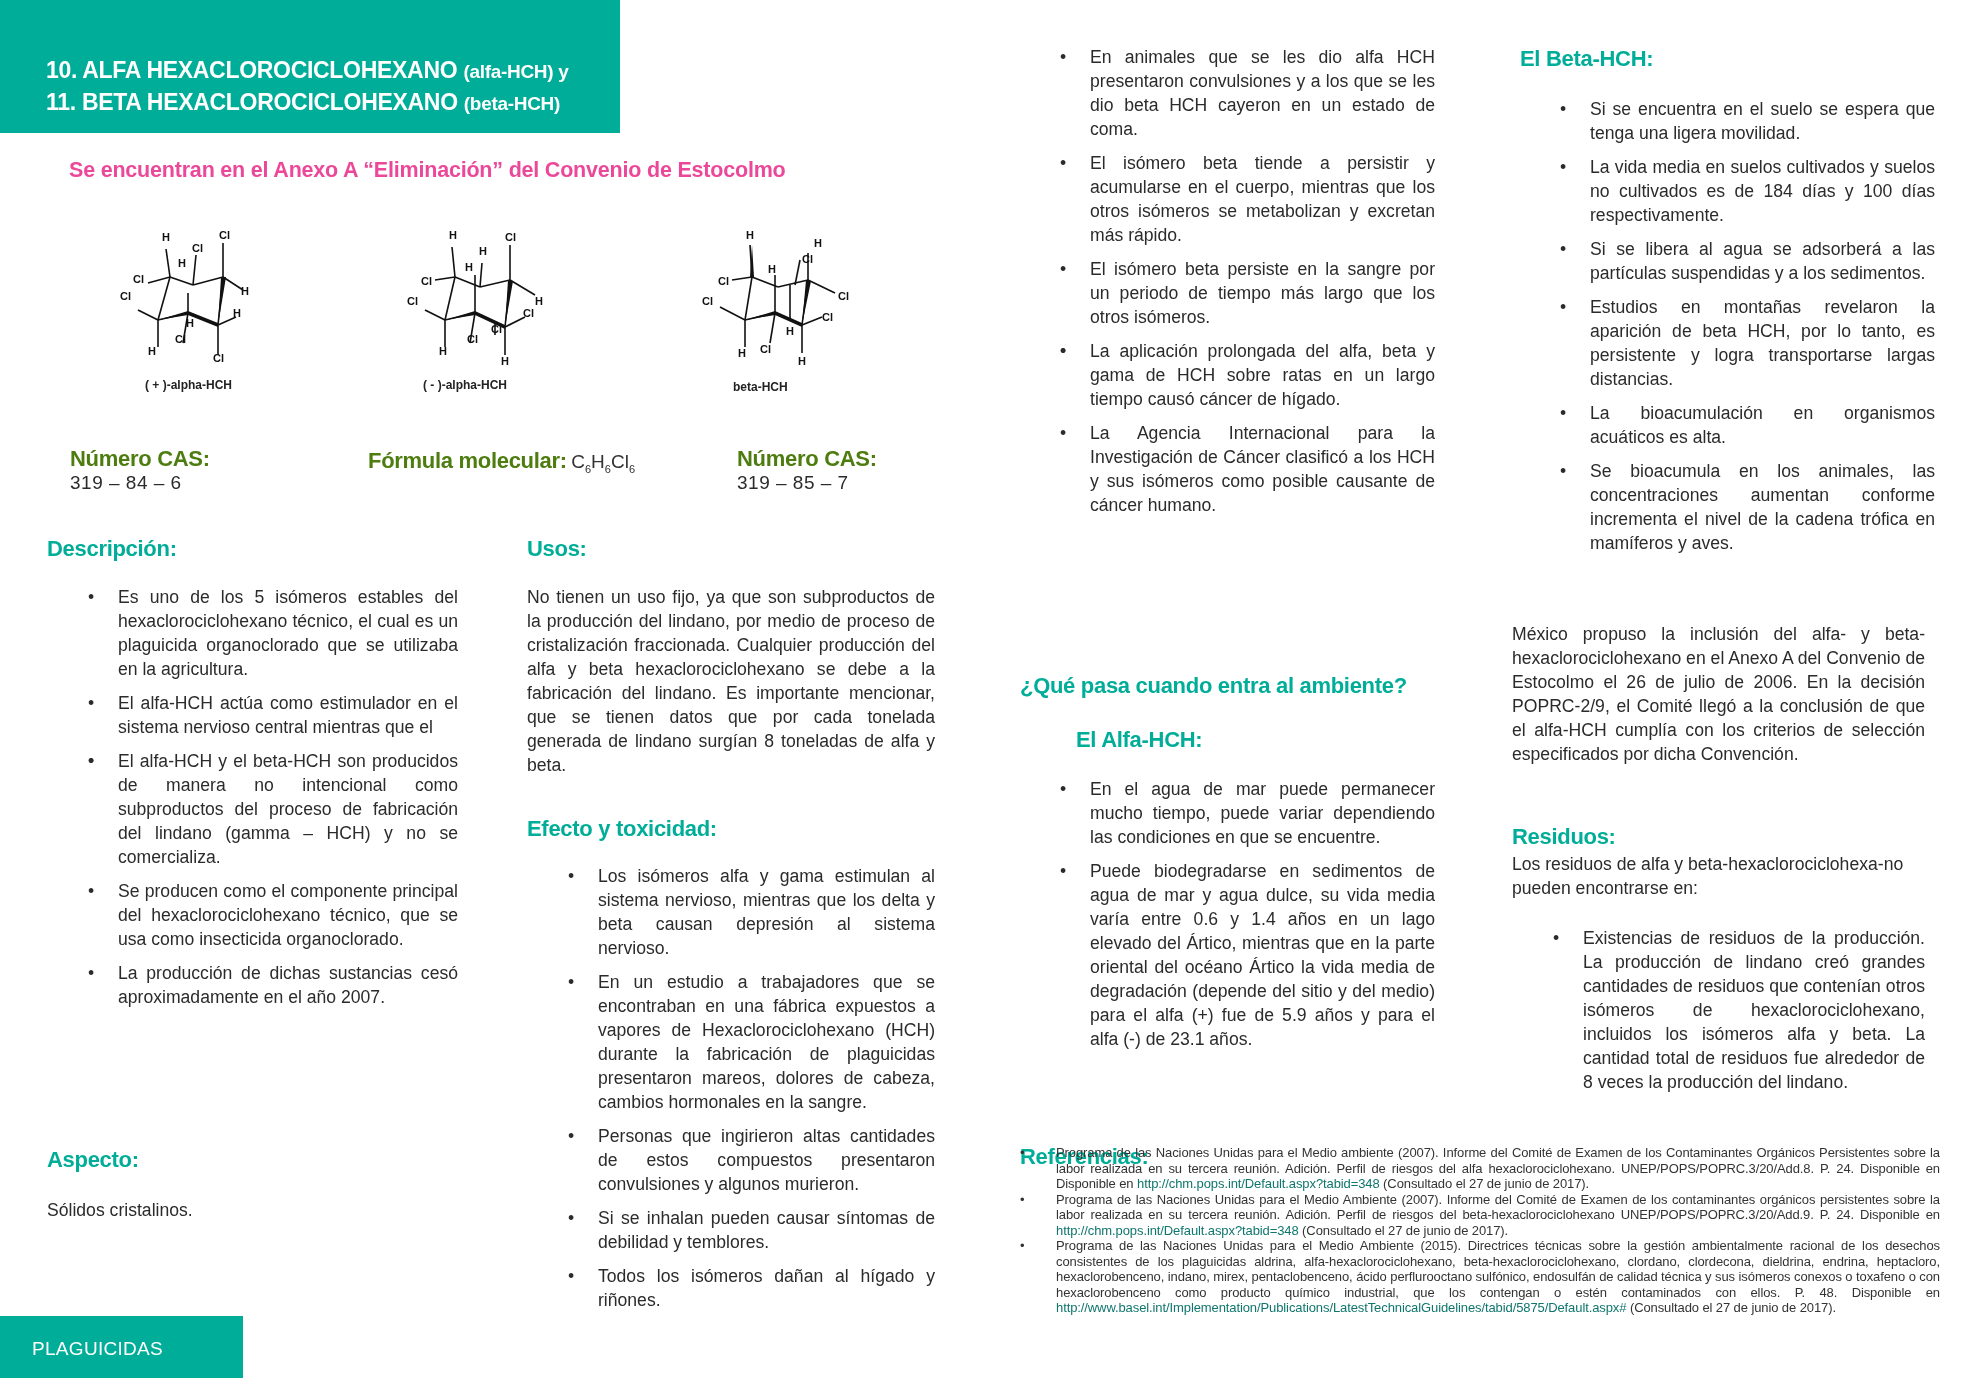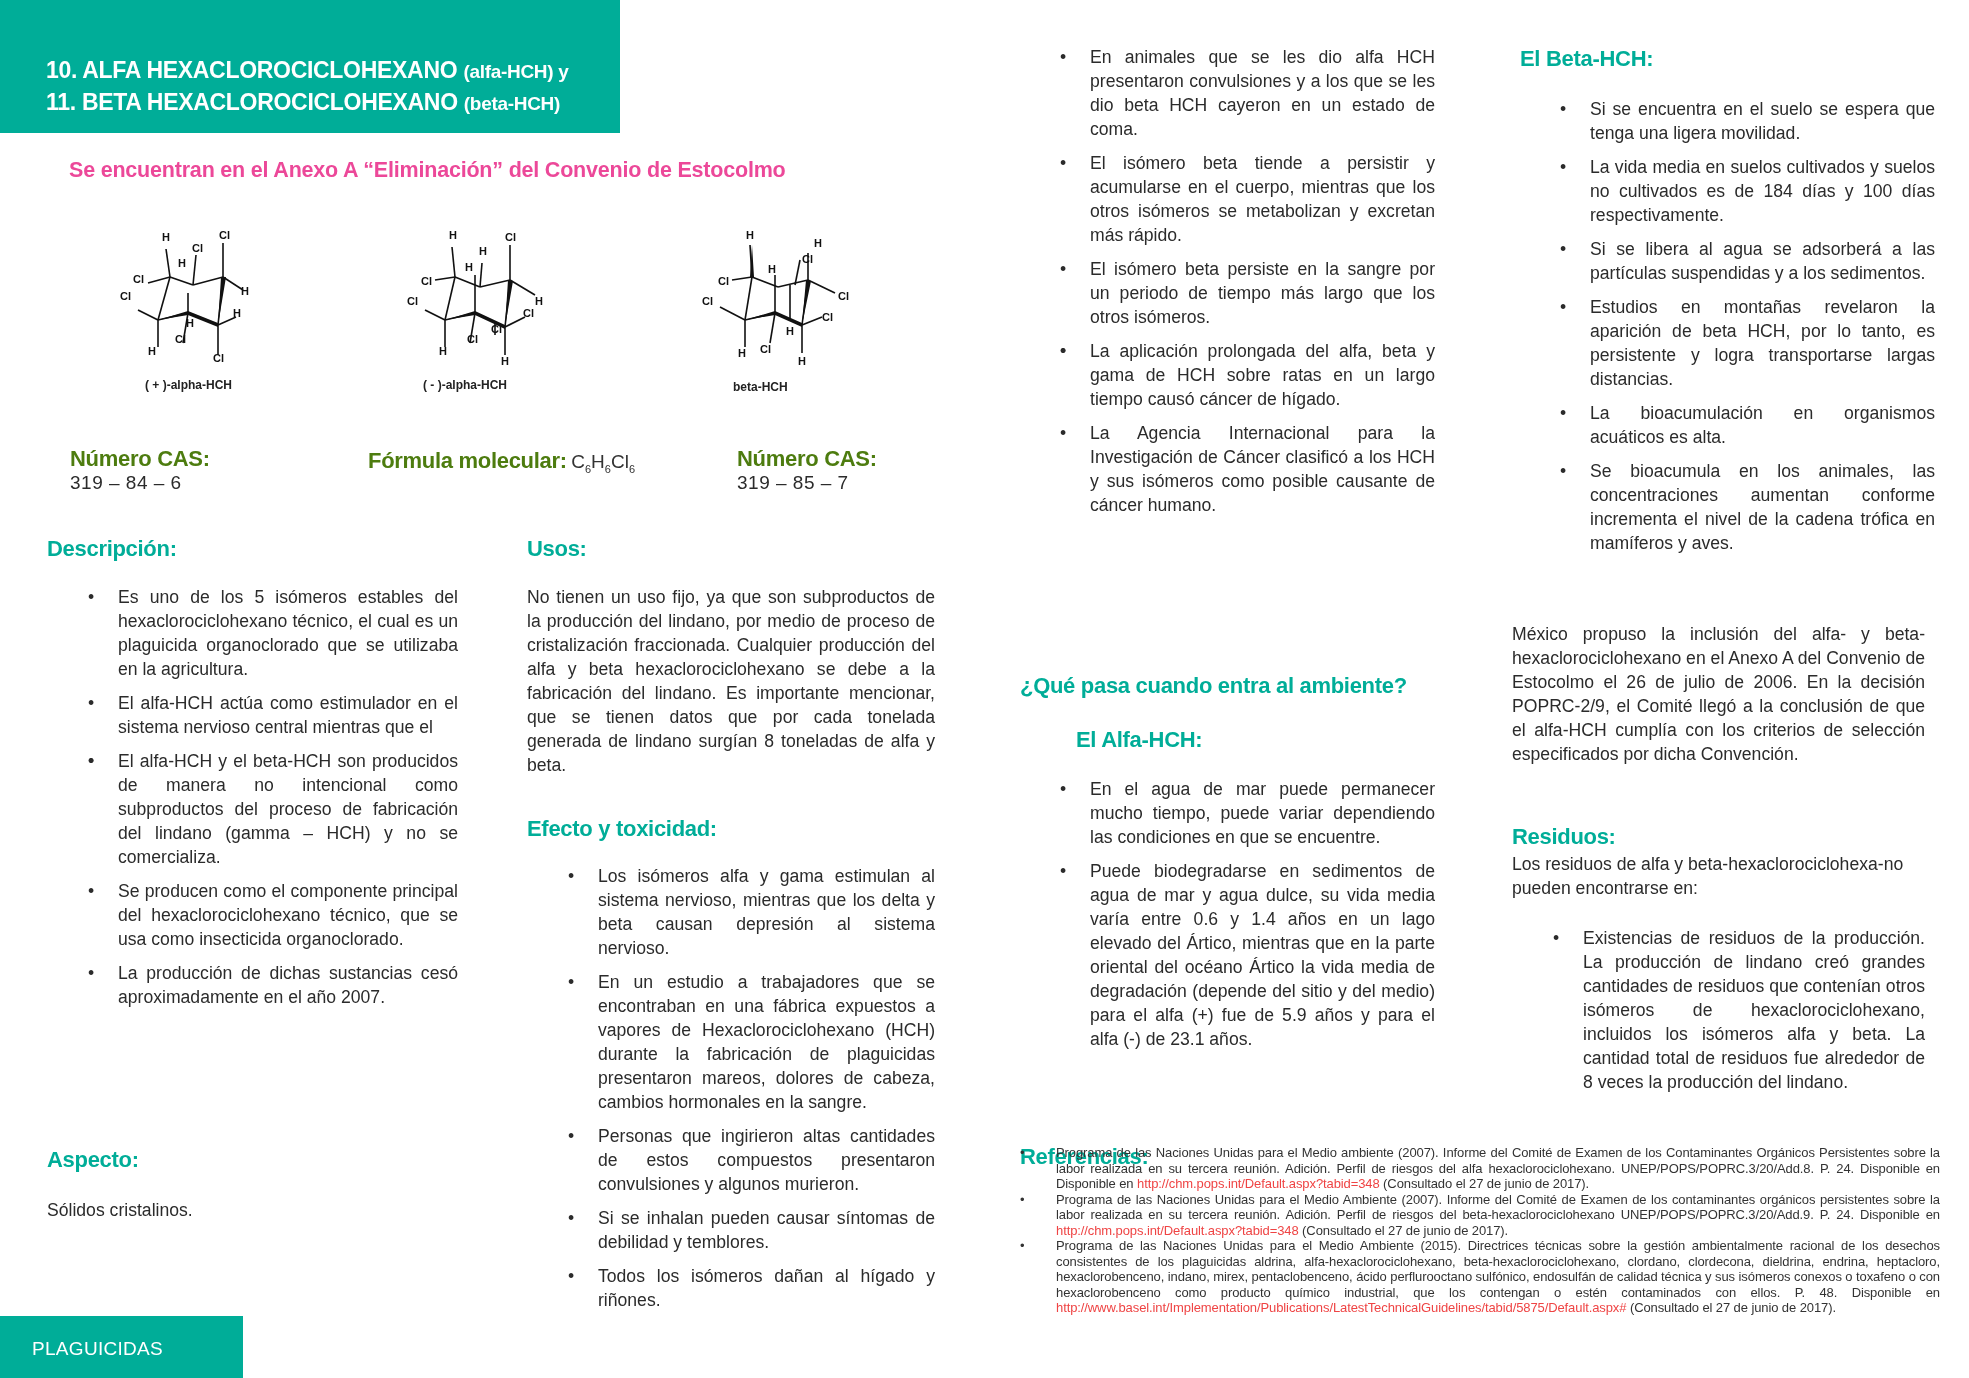--- a/index.html
+++ b/index.html
@@ -25,21 +25,21 @@
   .formula-v { font-size:19px; color:#333; font-weight:normal; }
   .formula-v sub { font-size:11px; }
   .sec-h { font-size:22px; font-weight:bold; color:#00ad98; letter-spacing:-0.3px; }
   .body-txt { font-size:17.6px; line-height:24px; text-align:justify; color:#2b2b2b; }
   ul.blist { margin:0; padding:0; list-style:none; }
   ul.blist li { position:relative; padding-left:30px; font-size:17.6px; line-height:24px; text-align:justify; margin-bottom:10px; color:#2b2b2b; }
   ul.blist li .bullet { position:absolute; left:0; top:0; }
   .refs { left:1020px; top:1145px; width:920px; }
   .refs .ref { position:relative; padding-left:36px; font-size:13px; line-height:15.5px; text-align:justify; color:#333; letter-spacing:-0.1px; }
   .refs .ref .bullet { position:absolute; left:0; top:0; }
-  .refs .link { color:#ef4444; }
+  .refs .link { color:#0f766e; }
   .footer-box { left:0; top:1316px; width:243px; height:62px; background:#00ad98; }
   .footer-txt { left:32px; top:1338px; color:#ffffff; font-size:19px; letter-spacing:0.3px; }
 </style>
 </head>
 <body>
 
 <div class="abs hdr-box"></div>
 <div class="abs hdr-title">
   <div><span>10. ALFA HEXACLOROCICLOHEXANO</span> <span class="small">(alfa-HCH) y</span></div>
   <div><span>11. BETA HEXACLOROCICLOHEXANO</span> <span class="small">(beta-HCH)</span></div>

